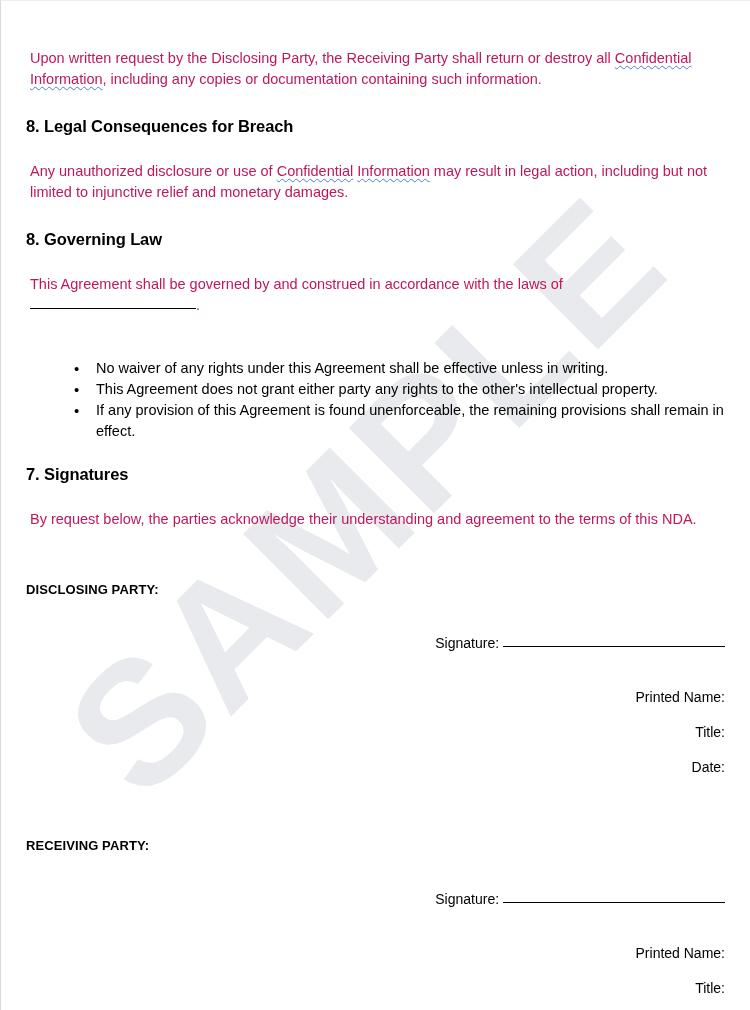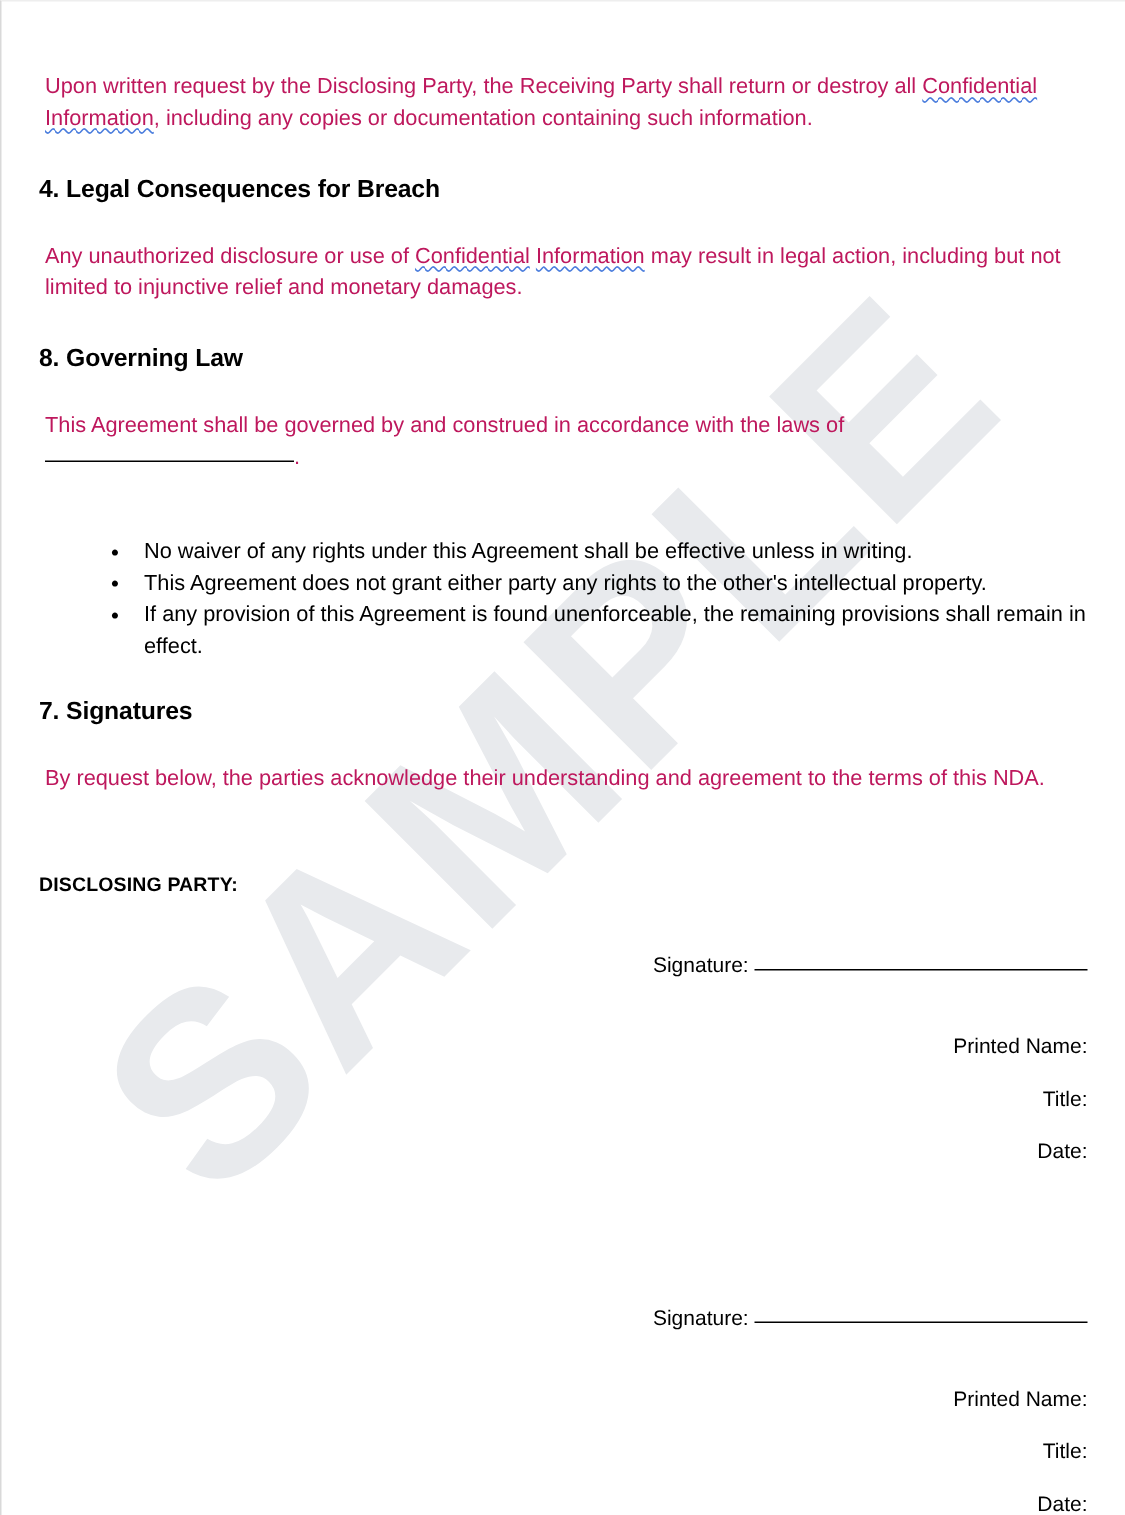--- a/index.html
+++ b/index.html
@@ -132,21 +132,21 @@
   </svg>
 
   <div id="content">
 
     <div class="top-pad"></div>
 
     <p class="para"><span>Upon written request by the Disclosing Party, the Receiving Party shall return or destroy all </span><span class="spell">Confidential</span><span> </span><span class="spell">Information</span><span>, including any copies or documentation containing such information.</span></p>
 
     <div class="sp-22"></div>
 
-    <h2 class="heading">4. Legal Consequences for Breach</h2>
+    <h2 class="heading">8. Legal Consequences for Breach</h2>
 
     <div class="sp-20"></div>
 
     <p class="para"><span>Any unauthorized disclosure or use of </span><span class="spell">Confidential</span><span> </span><span class="spell">Information</span><span> may result in legal action, including but not limited to injunctive relief and monetary damages.</span></p>
 
     <div class="sp-22"></div>
 
     <h2 class="heading">8. Governing Law</h2>
 
     <div class="sp-20"></div>
@@ -188,20 +188,21 @@
 
     <p class="field">Title:</p>
 
     <div class="sp-14"></div>
 
     <p class="field">Date:</p>
 
     <div class="sp-45"></div>
     <div class="sp-12"></div>
 
+    <p class="party-label">RECEIVING PARTY:</p>
 
     <div class="sp-33"></div>
 
     <p class="field"><span>Signature: </span><span class="blank-inline blank-sig"></span></p>
 
     <div class="sp-33"></div>
 
     <p class="field">Printed Name:</p>
 
     <div class="sp-14"></div>

